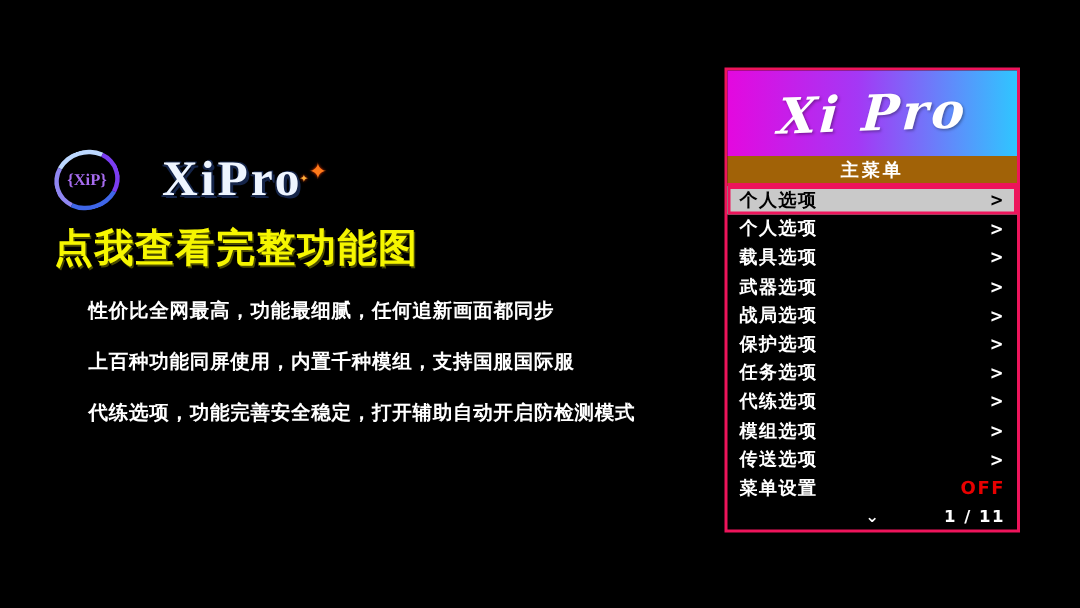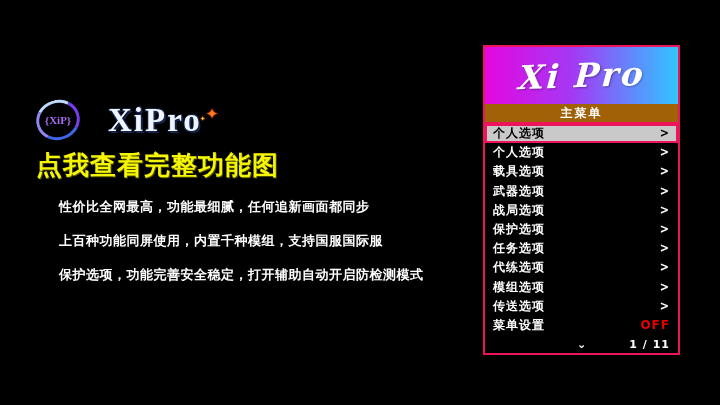--- a/index.html
+++ b/index.html
@@ -67,21 +67,21 @@
     </div>
     <div class="logo-text">XiPro</div>
     <div class="sparkle">✦</div>
   </div>
 
   <div class="headline">点我查看完整功能图</div>
 
   <div class="promo-lines">
     <div class="pline">性价比全网最高，功能最细腻，任何追新画面都同步</div>
     <div class="pline">上百种功能同屏使用，内置千种模组，支持国服国际服</div>
-    <div class="pline">保护选项，功能完善安全稳定，打开辅助自动开启防检测模式</div>
+    <div class="pline">代练选项，功能完善安全稳定，打开辅助自动开启防检测模式</div>
   </div>
 
 
   <div class="panel">
     <div class="panel-header">
       <div class="panel-title">Xi Pro</div>
     </div>
     <div class="panel-subtitle">主菜单</div>
     <div class="menu-rows" id="menu-rows">
         <div class="menu-row selected">

